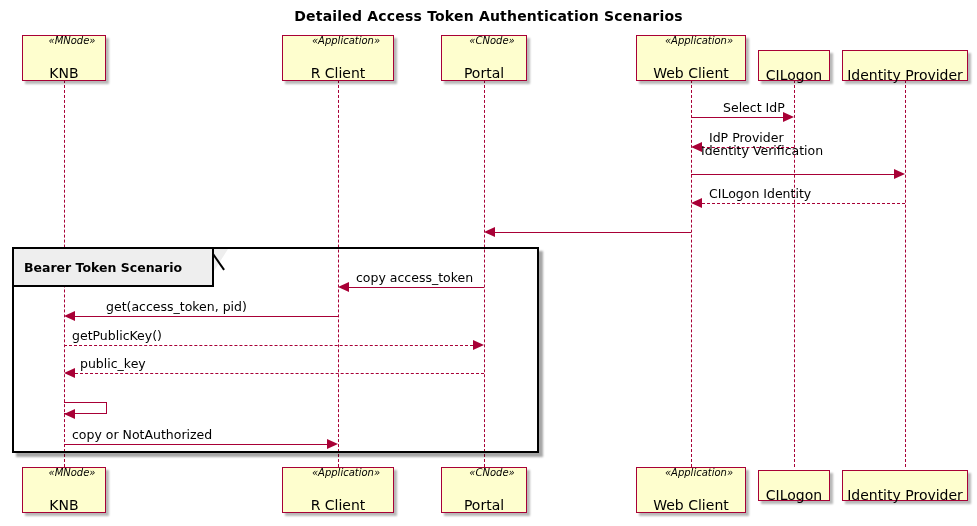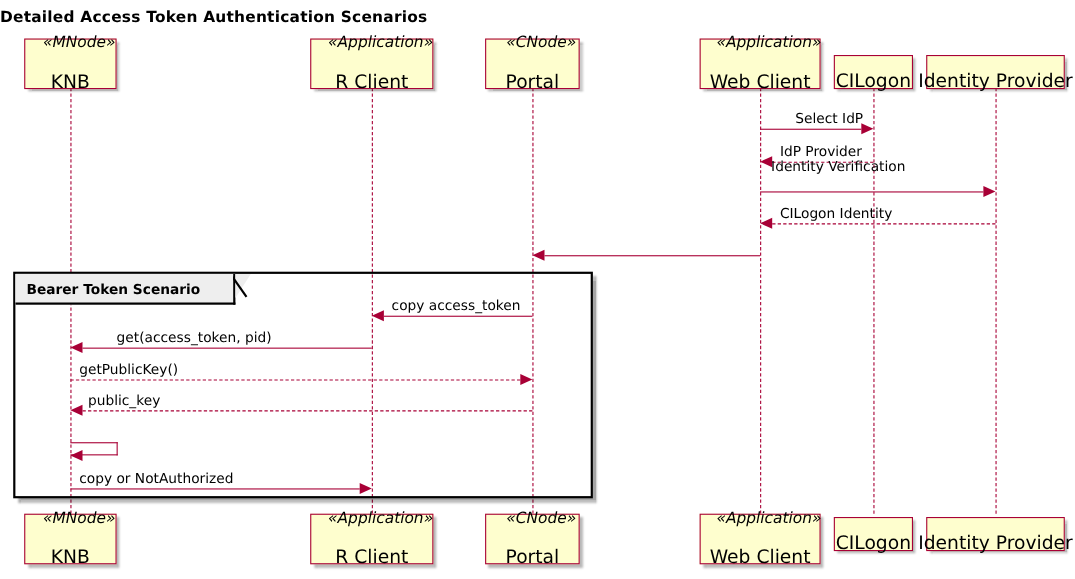--- a/index.html
+++ b/index.html
@@ -14,21 +14,21 @@
     background: #FFFFFF;
     font-family: "DejaVu Sans", sans-serif;
     overflow: hidden;
   }
   
   .diagram-title {
     position: absolute;
     left: 0;
     top: 8px;
     width: 977px;
-    text-align: left;
+    text-align: center;
     font-size: 14px;
     font-weight: bold;
     color: #000000;
     letter-spacing: 0.2px;
   }
   
   .participant {
     position: absolute;
     box-sizing: border-box;
     background: #FEFECE;
@@ -36,26 +36,26 @@
     box-shadow: 3px 3px 2px rgba(0,0,0,0.28);
     display: flex;
     flex-direction: column;
     align-items: center;
     justify-content: center;
     color: #000000;
     line-height: 1.15;
   }
   .participant .stereo {
     font-style: italic;
+    font-size: 10px;
+    white-space: nowrap;
+    margin-left: 16px;
+  }
+  .participant .pname {
     font-size: 14px;
-    white-space: nowrap;
-    margin-left: 16px;
-  }
-  .participant .pname {
-    font-size: 17px;
     white-space: nowrap;
     margin-top: 19px;
   }
   
   .lifeline {
     position: absolute;
     width: 0;
     border-left: 1.5px dashed #A80036;
   }
   
@@ -174,21 +174,21 @@
   <div class="arrowhead right" style="left:894px; top:169px;"></div>
 
   <div class="msg-label" style="left:709px; top:186px;">CILogon Identity</div>
   <div class="msg-line dashed" style="left:702px; top:203px; width:203px;"></div>
   <div class="arrowhead left" style="left:691px; top:198px;"></div>
 
   <div class="msg-line" style="left:495px; top:232px; width:196px;"></div>
   <div class="arrowhead left" style="left:484px; top:227px;"></div>
 
   <div class="group-frame" style="left:12px; top:247px; width:527px; height:206px;"></div>
-  <div class="group-tab" style="left:14px; top:249px; width:200px; height:28px;">
+  <div class="group-tab" style="left:14px; top:249px; width:200px; height:38px;">
     <span>Bearer Token Scenario</span>
   </div>
 
   <div class="group-tab-corner" style="left:214px; top:249px; border-top:22px solid #EEEEEE; border-right:14px solid transparent;"></div>
   <div class="group-tab-corner" style="left:212px; top:248px; width:16px; height:24px; overflow:hidden;">
     <div style="position:absolute; left:-2px; top:0px; width:26px; height:2px; background:#000000; transform-origin:0 0; transform:rotate(55deg);"></div>
   </div>
 
   <div class="msg-label" style="left:356px; top:270px;">copy access_token</div>
   <div class="msg-line" style="left:349px; top:287px; width:135px;"></div>

